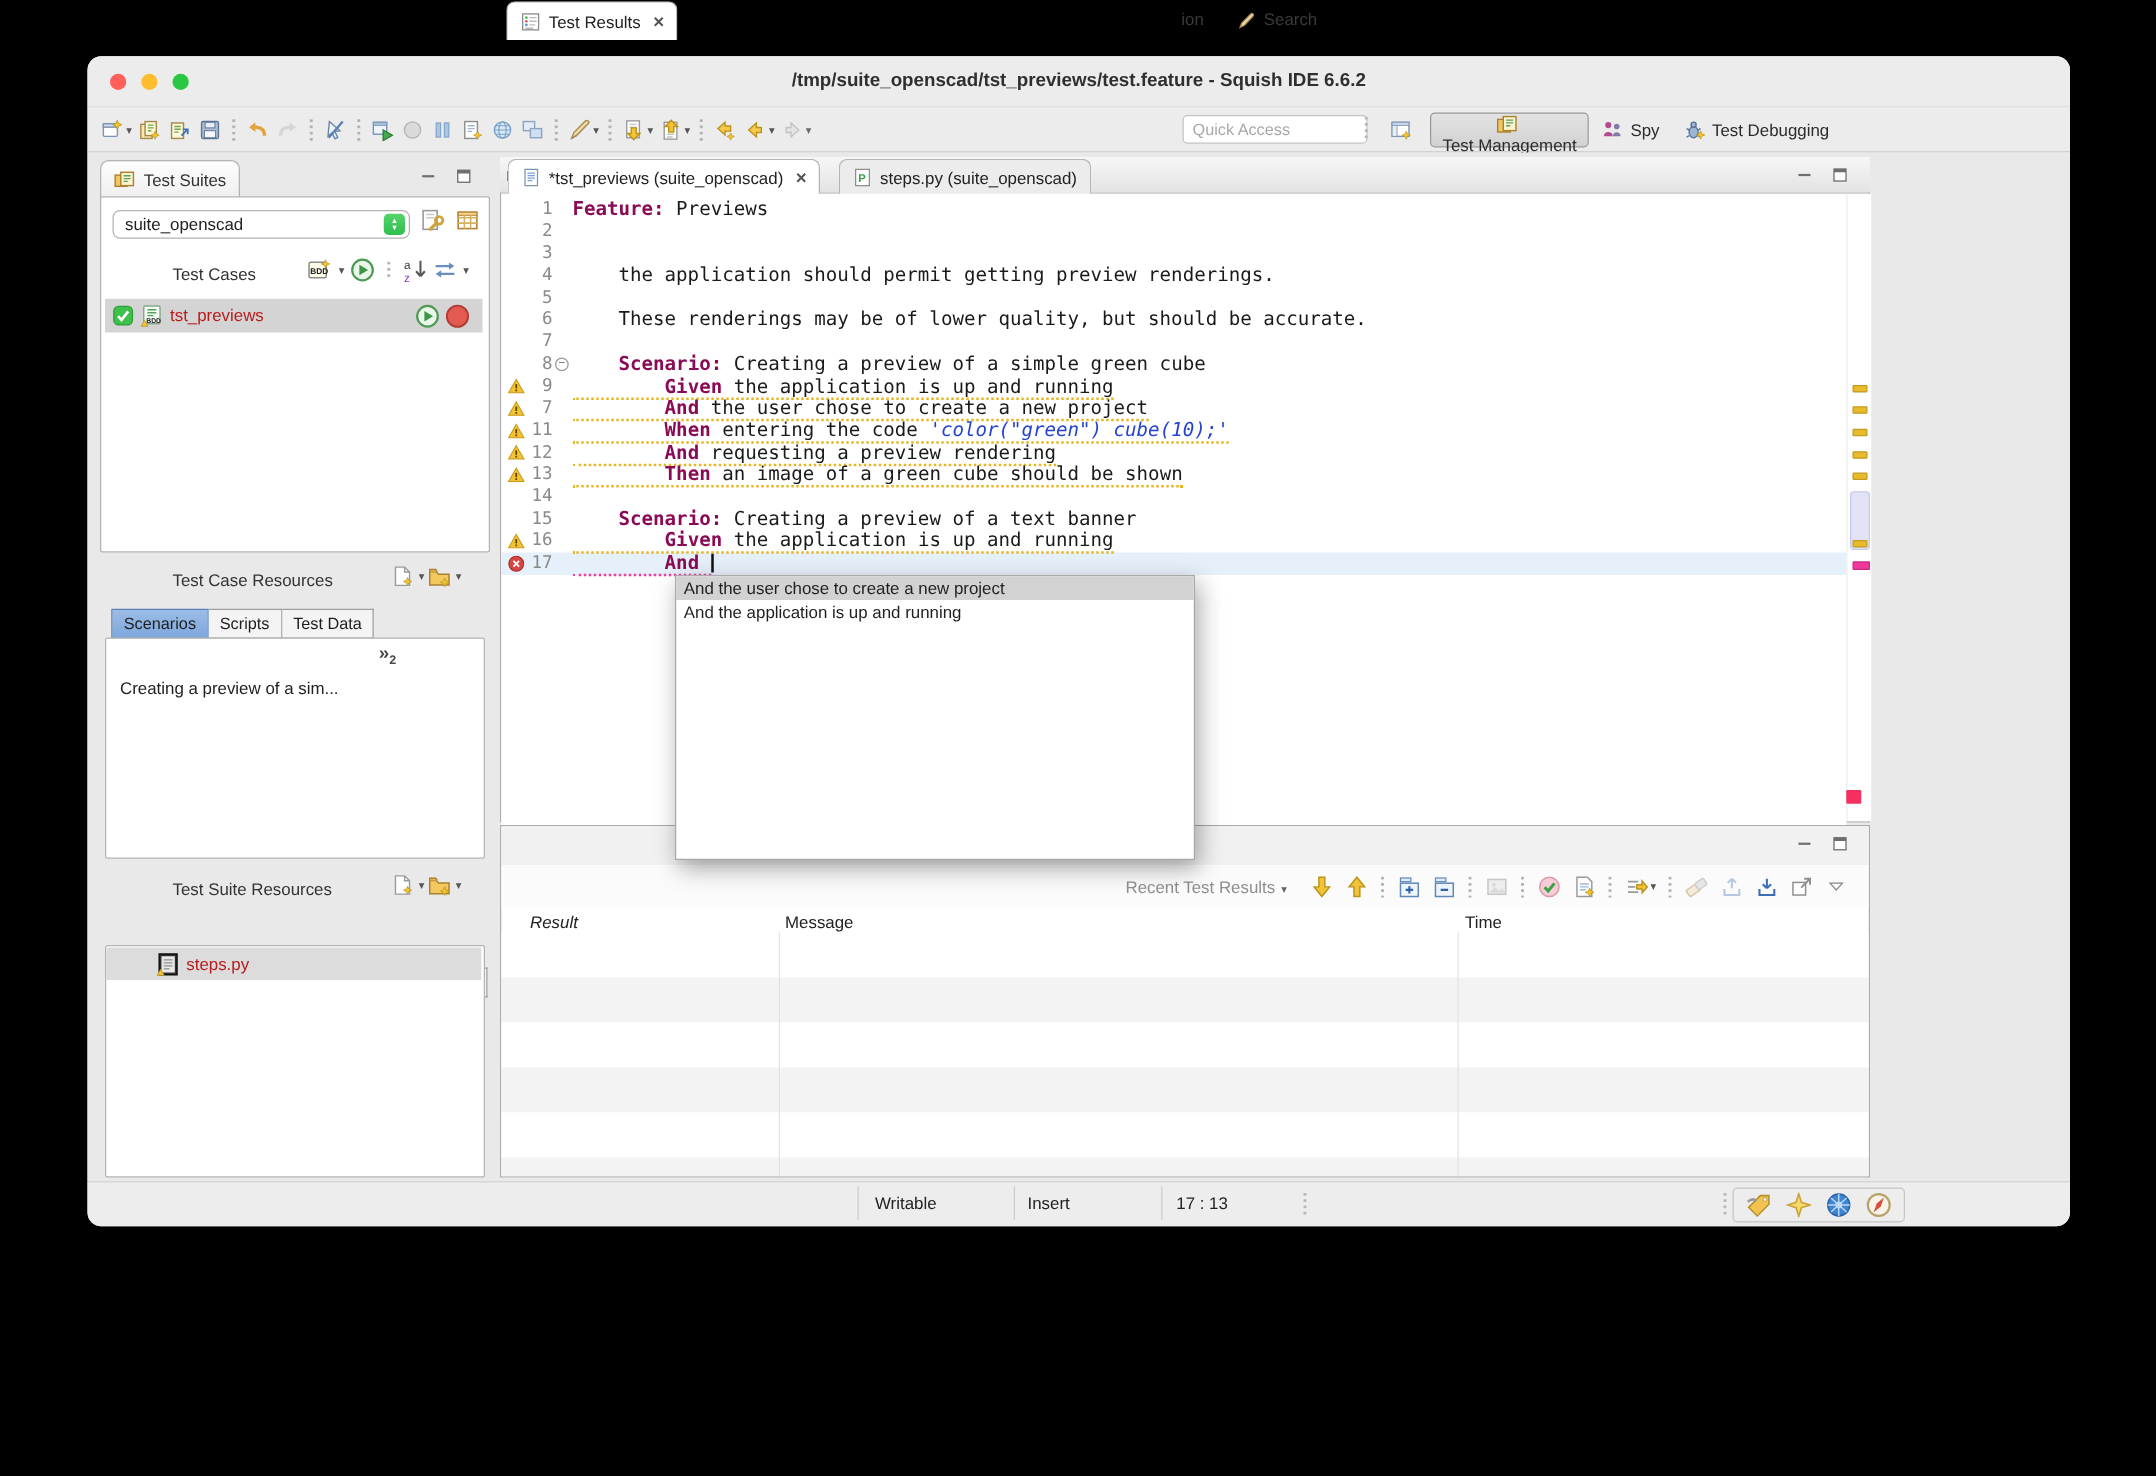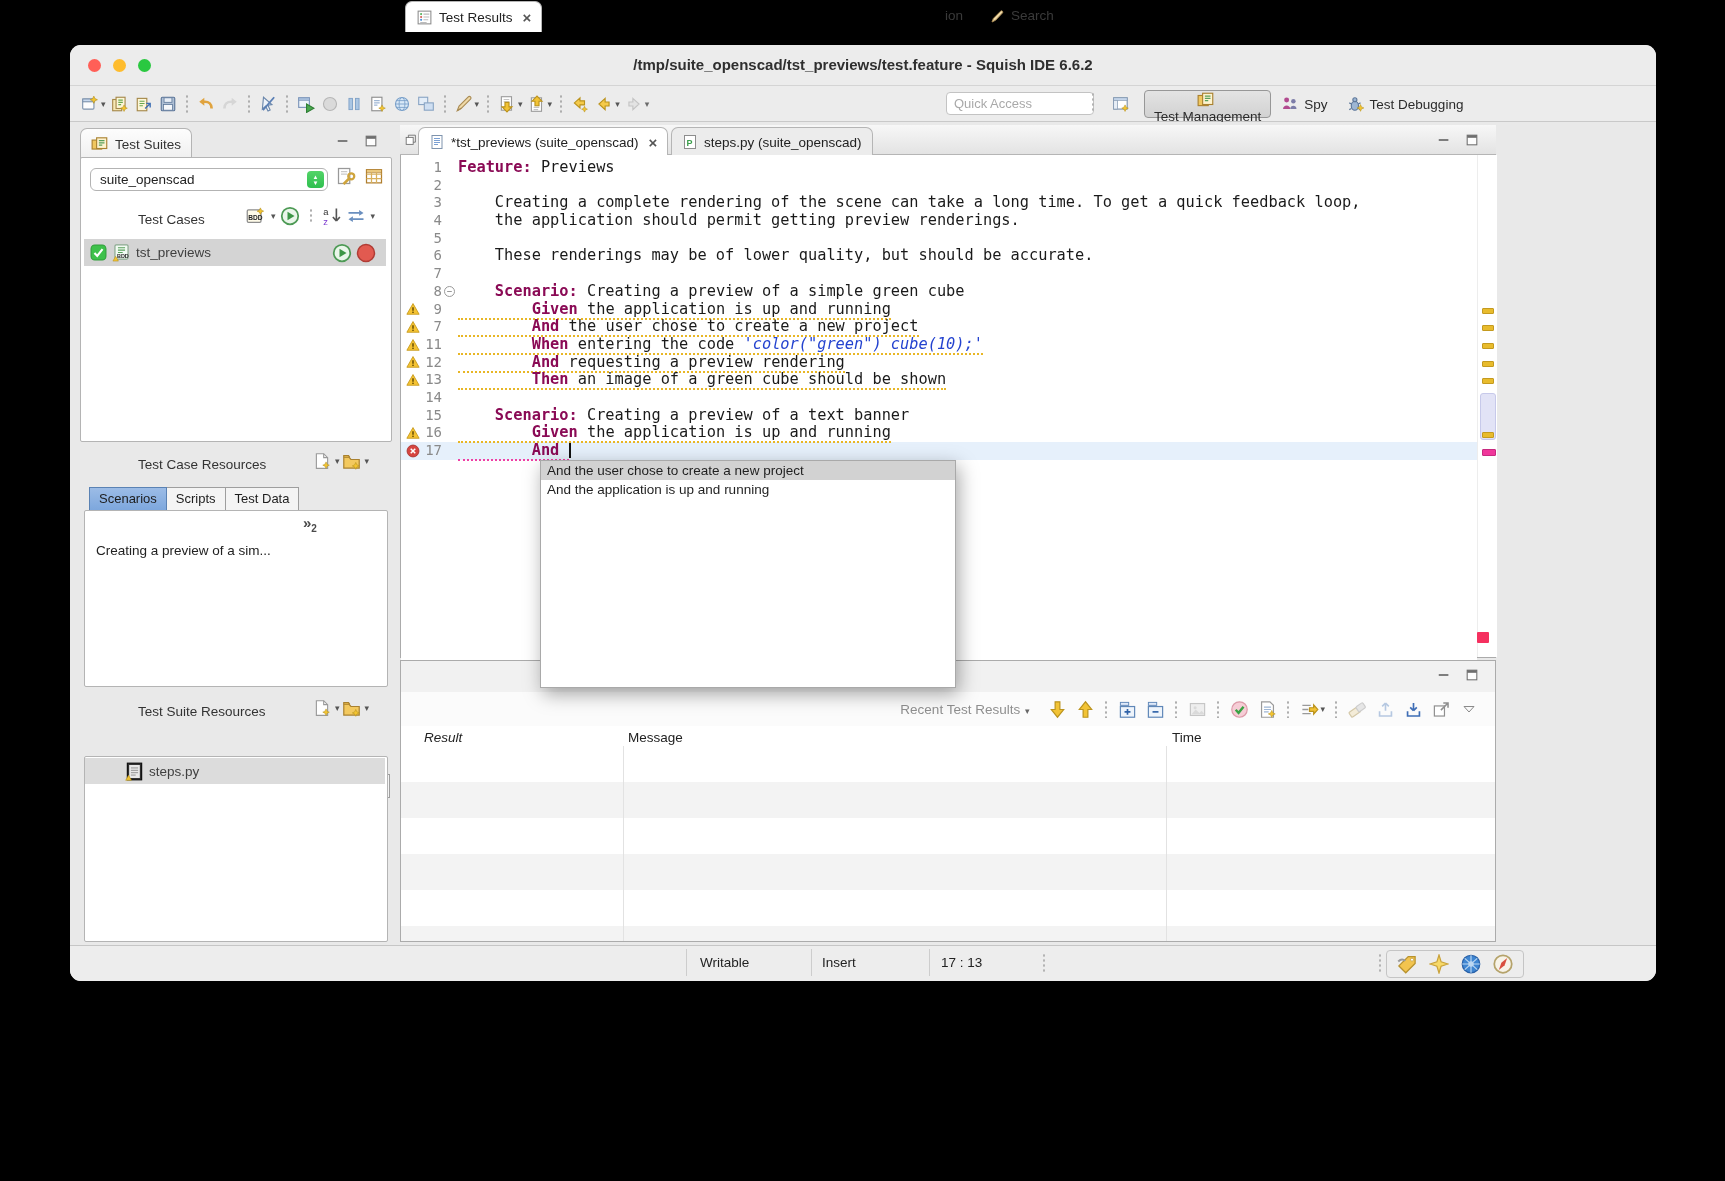--- a/index.html
+++ b/index.html
@@ -43,21 +43,21 @@
   .mtabs{position:absolute;display:flex;}
   .mtab{height:22px;line-height:22px;padding:0 9px;border:1px solid #9e9e9e;border-left-width:0;
         background:#f4f4f4;font-size:13px;color:#1d1d1d;}
   .mtab:first-child{border-left-width:1px;}
   .mtab.active{background:linear-gradient(#9cbce6,#7da7dd);border-color:#5a82b4;}
   .combo{position:absolute;left:90px;top:168px;width:238px;height:23px;background:#fff;border:1px solid #b3b3b3;
          border-radius:6px;font-size:13.5px;color:#222;display:flex;align-items:center;padding-left:9px;box-sizing:border-box;}
   .stepper{position:absolute;right:3px;top:2px;width:17px;height:17px;border-radius:4px;
            background:linear-gradient(#53d468,#2fbf4f);display:flex;flex-direction:column;align-items:center;justify-content:center;
            color:#fff;font-size:6px;line-height:6px;}
-  .caserow{position:absolute;display:flex;align-items:center;background:#d4d4d4;font-size:13.5px;color:#404040;}
+  .caserow{position:absolute;display:flex;align-items:center;background:#d4d4d4;font-size:13.5px;color:#b91c1c;}
   .caserow .ic{display:inline-flex;margin-right:5px;}
   .listtext{position:absolute;font-size:13.5px;color:#222;}
   
   .editor-region{position:absolute;left:400px;top:125px;width:1096px;height:533px;background:#fff;border:1px solid #ababab;box-sizing:border-box;}
   .edittabs{position:absolute;left:400px;top:125px;width:1096px;height:30px;background:linear-gradient(#f7f7f7,#e3e3e3);
             border-bottom:1px solid #b5b5b5;box-sizing:border-box;}
   .etab{position:absolute;top:2px;height:28px;display:flex;align-items:center;padding:0 10px;font-size:13.5px;color:#222;
         border:1px solid #b5b5b5;border-bottom:none;border-radius:7px 7px 0 0;background:#ececec;}
   .etab.active{background:#fff;}
   .etab .ic{display:inline-flex;margin-right:6px;}
@@ -534,21 +534,21 @@
 
   <div class="editor-region"></div>
   <div class="edittabs"></div>
   <span class="ic abs" style="left:404px;top:133px;" id="ic-restore">
       <svg width="14" height="14" viewBox="0 0 16 16" xmlns="http://www.w3.org/2000/svg">
         <rect x="2.5" y="5" width="8" height="8" fill="#fff" stroke="#6e6e6e"></rect>
         <path d="M5 5V2.5h8v8H10.5" fill="none" stroke="#6e6e6e"></path>
       </svg>
     </span>
   <div id="editor-tabs-host">
-      <div class="etab active" style="left: 418px; top: 127px; position: absolute; text-align: right;">
+      <div class="etab active" style="left: 406px; top: 127px; position: absolute; text-align: right;">
         <span class="ic">
           <svg width="16" height="16" viewBox="0 0 16 16" xmlns="http://www.w3.org/2000/svg">
             <rect x="3" y="1.5" width="10" height="13" fill="#fff" stroke="#7e93ad"></rect>
             <path d="M5 4.5h6M5 6.5h6M5 8.5h6M5 10.5h4" stroke="#7aa0d4"></path>
           </svg>
         </span>
         <span>*tst_previews (suite_openscad)</span>
         <span class="close">×</span>
       </div>
       <div class="etab" style="left: 671px; top: 127px; position: absolute;">
@@ -584,21 +584,20 @@
       <div class="eline">
         <span class="lmark"></span>
         <span class="lnum">2</span>
         <span class="lfold"></span>
         <span class="ltext"></span>
       </div>
       <div class="eline">
         <span class="lmark"></span>
         <span class="lnum">3</span>
         <span class="lfold"></span>
-        <span class="ltext"><span>    Creating a complete rendering of the scene can take a long time. To get a quick feedback loop,</span></span>
       </div>
       <div class="eline">
         <span class="lmark"></span>
         <span class="lnum">4</span>
         <span class="lfold"></span>
         <span class="ltext"><span>    the application should permit getting preview renderings.</span></span>
       </div>
       <div class="eline">
         <span class="lmark"></span>
         <span class="lnum">5</span>

